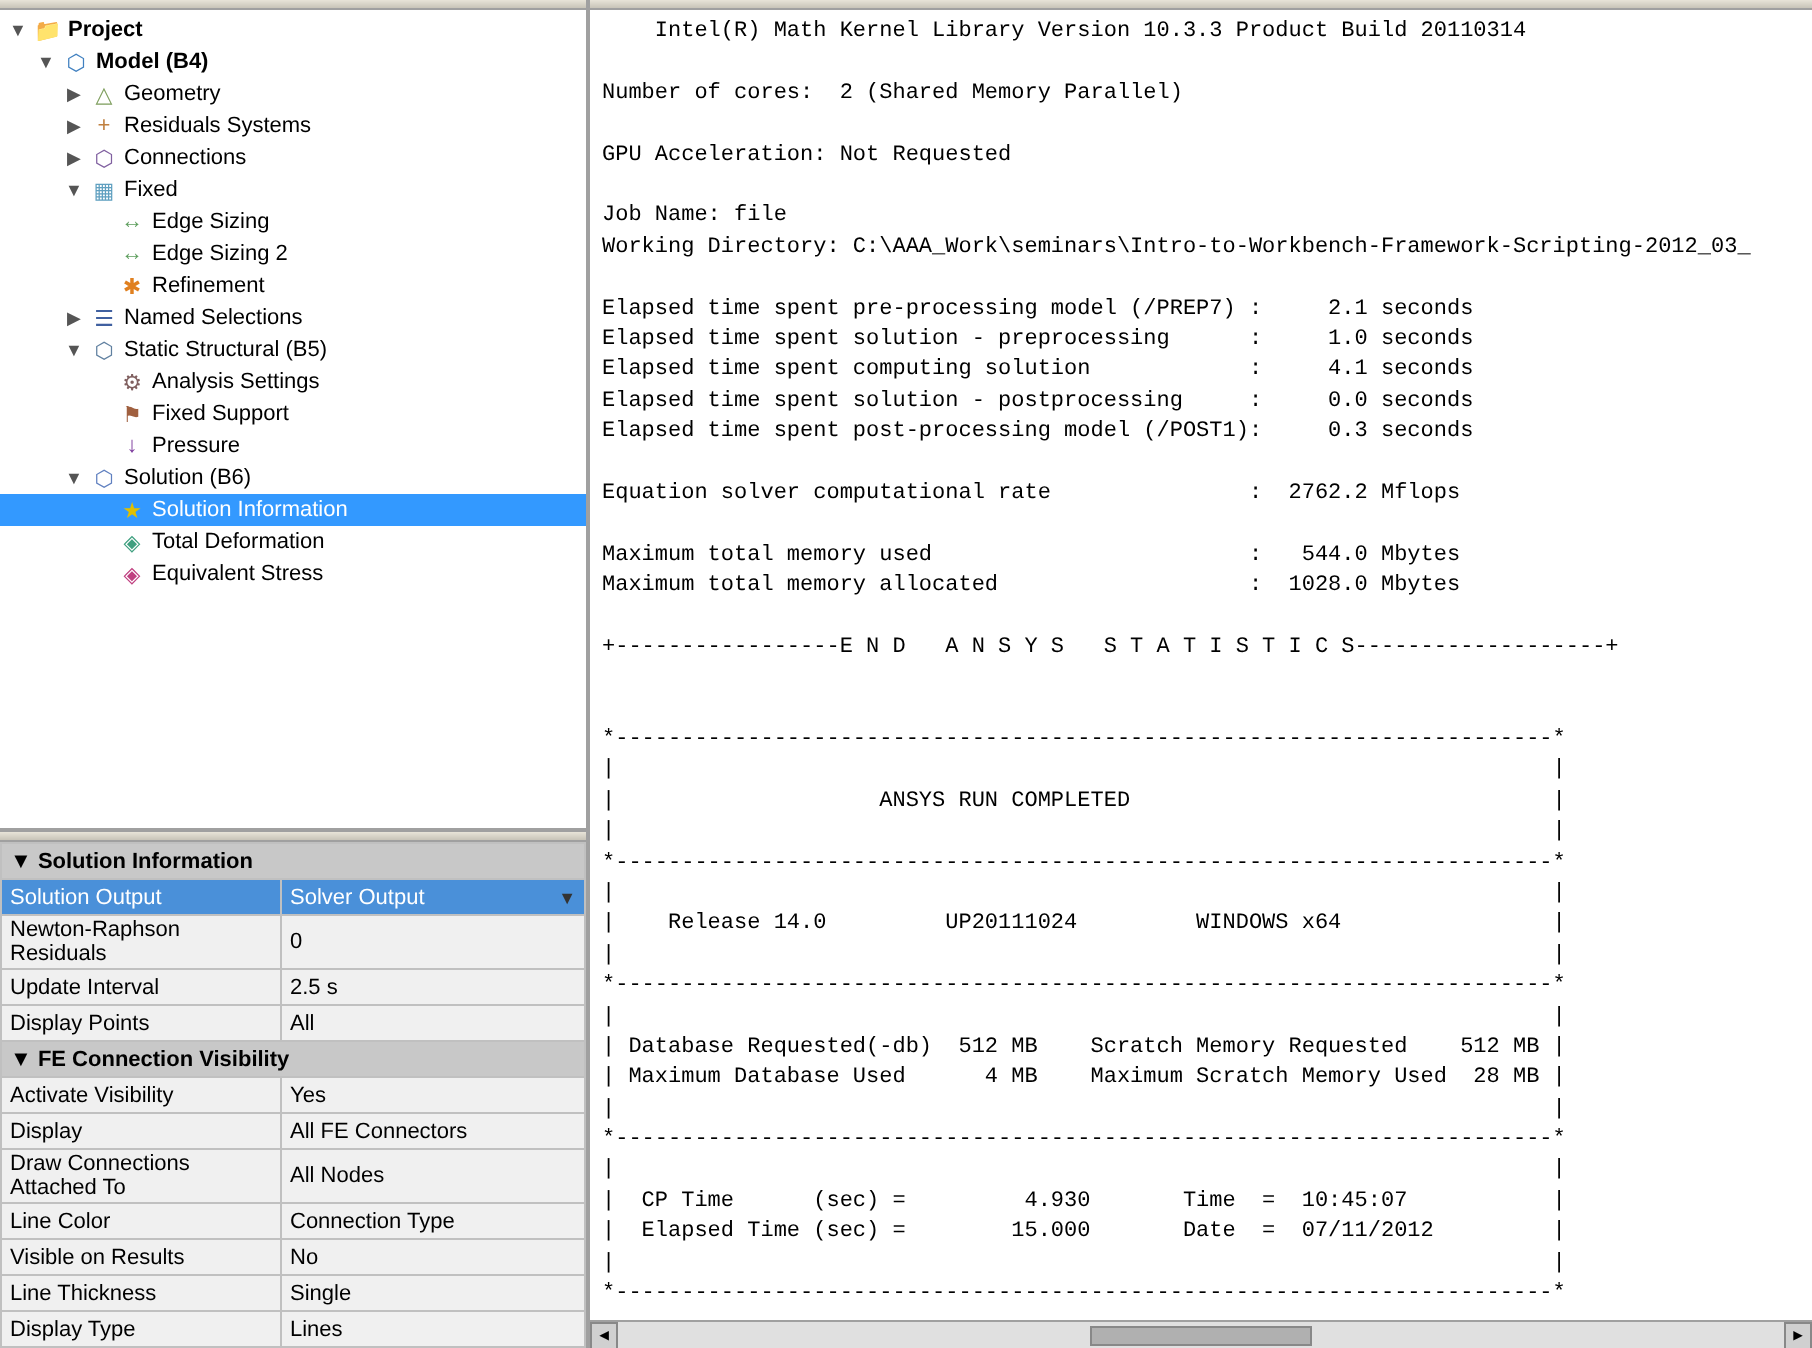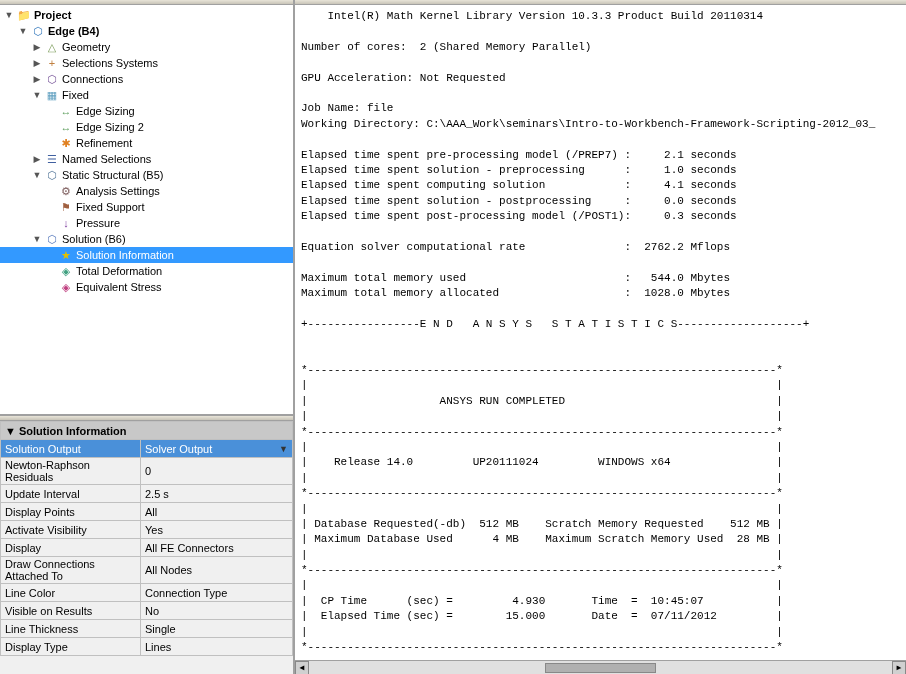--- a/index.html
+++ b/index.html
@@ -258,33 +258,33 @@
           <div class="tree-item">
             <span class="tree-indent" style="width: 2px; display: inline-block;"></span>
             <span class="tree-expander">▼</span>
             <span class="tree-icon icon-project">📁</span>
             <span style="font-weight: bold;">Project</span>
           </div>
           <div class="tree-item">
             <span class="tree-indent" style="width: 16px; display: inline-block;"></span>
             <span class="tree-expander">▼</span>
             <span class="tree-icon icon-model">⬡</span>
-            <span style="font-weight: bold;">Edge (B4)</span>
+            <span style="font-weight: bold;">Model (B4)</span>
           </div>
           <div class="tree-item">
             <span class="tree-indent" style="width: 30px; display: inline-block;"></span>
             <span class="tree-expander">▶</span>
             <span class="tree-icon icon-geometry">△</span>
             <span>Geometry</span>
           </div>
           <div class="tree-item">
             <span class="tree-indent" style="width: 30px; display: inline-block;"></span>
             <span class="tree-expander">▶</span>
             <span class="tree-icon icon-coord">+</span>
-            <span>Selections Systems</span>
+            <span>Residuals Systems</span>
           </div>
           <div class="tree-item">
             <span class="tree-indent" style="width: 30px; display: inline-block;"></span>
             <span class="tree-expander">▶</span>
             <span class="tree-icon icon-connections">⬡</span>
             <span>Connections</span>
           </div>
           <div class="tree-item">
             <span class="tree-indent" style="width: 30px; display: inline-block;"></span>
             <span class="tree-expander">▼</span>
@@ -390,20 +390,23 @@
                 <td class="cell-left">Newton-Raphson Residuals</td>
                 <td>0</td>
               </tr>
               <tr>
                 <td class="cell-left">Update Interval</td>
                 <td>2.5 s</td>
               </tr>
               <tr>
                 <td class="cell-left">Display Points</td>
                 <td>All</td>
+              </tr>
+              <tr>
+                <td colspan="2" class="details-section-header">▼ FE Connection Visibility</td>
               </tr>
               <tr>
                 <td class="cell-left">Activate Visibility</td>
                 <td>Yes</td>
               </tr>
               <tr>
                 <td class="cell-left">Display</td>
                 <td>All FE Connectors</td>
               </tr>
               <tr>

